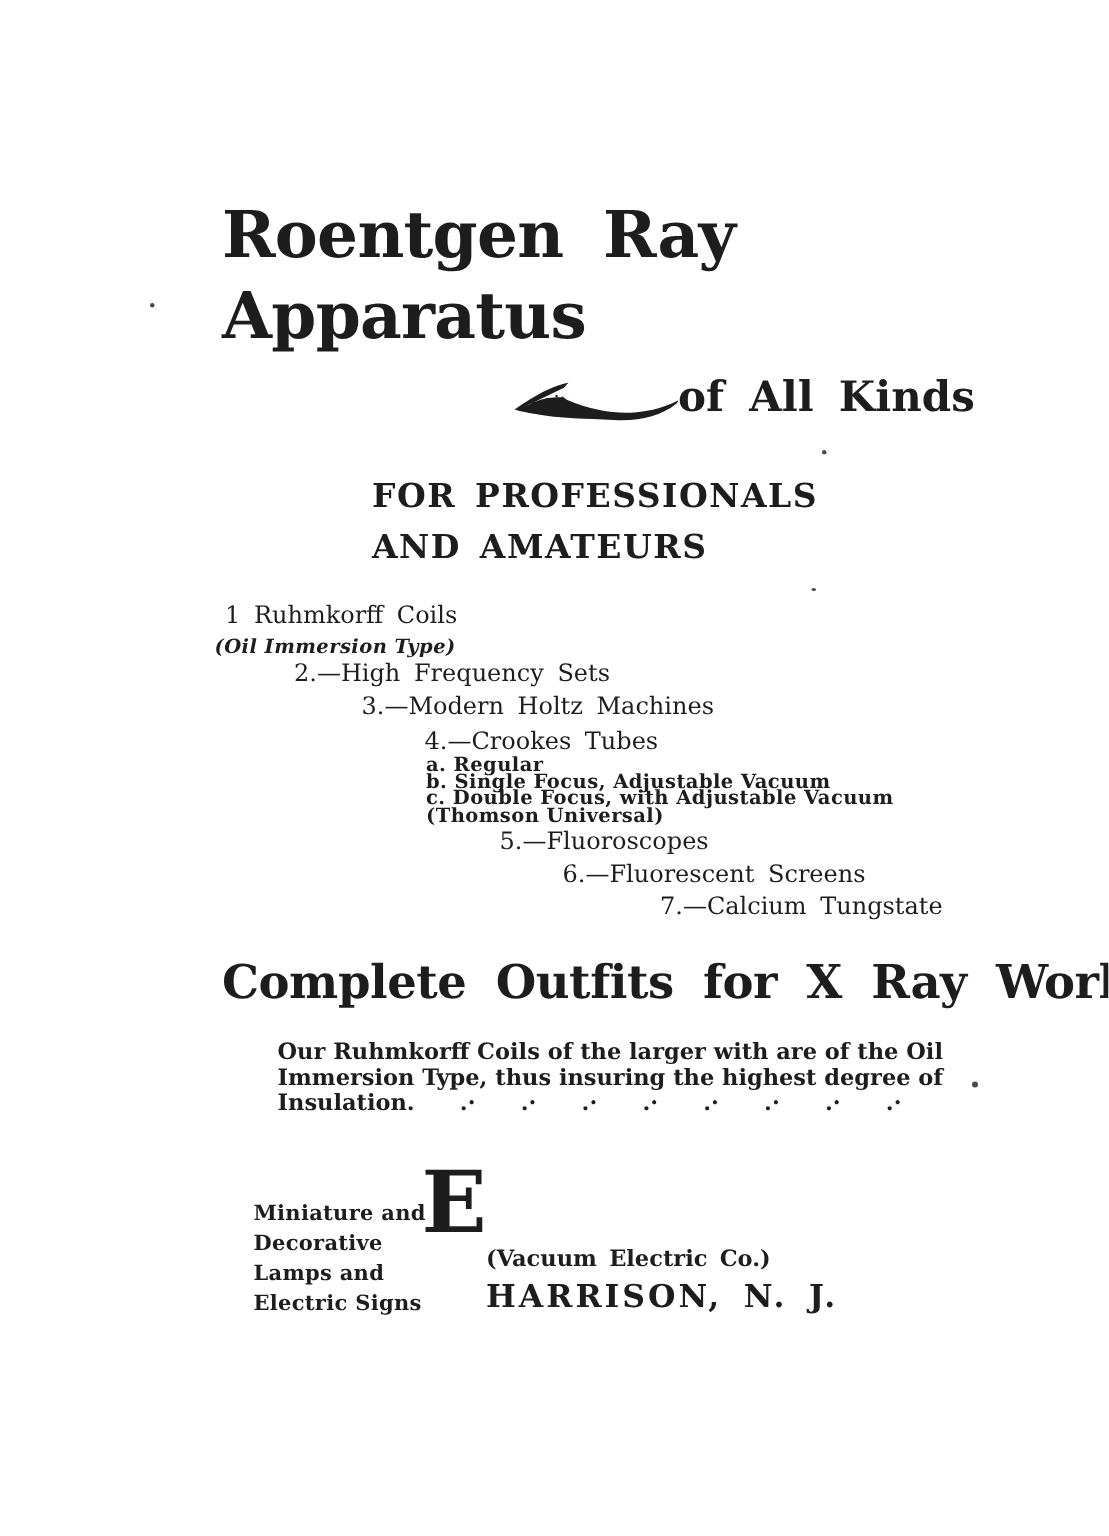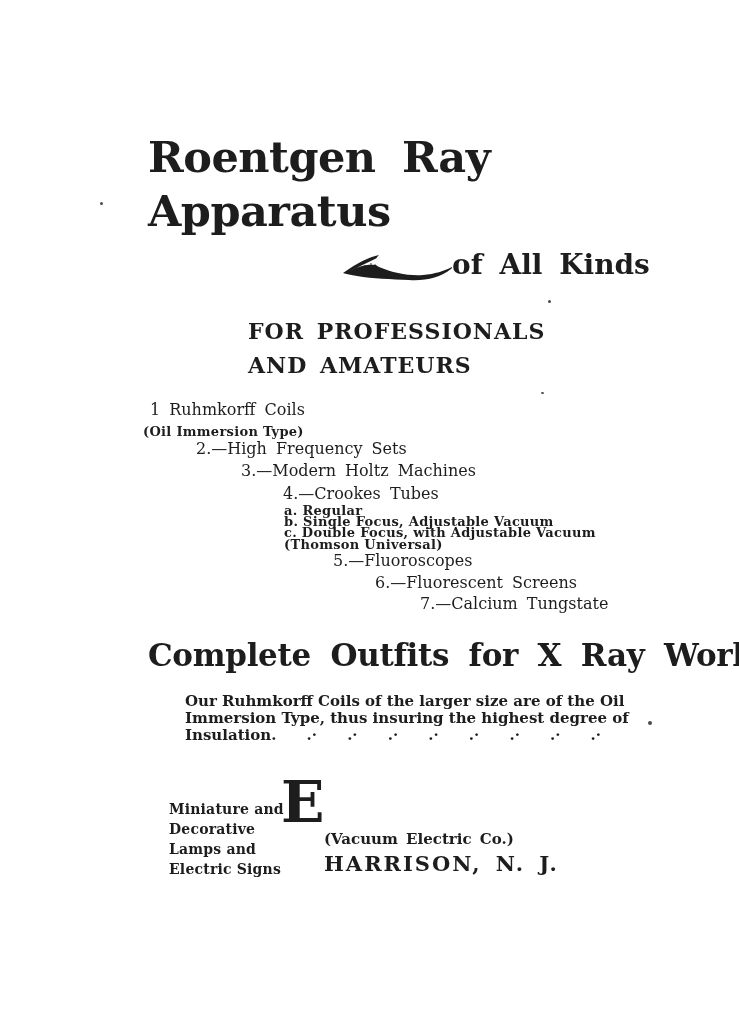--- a/index.html
+++ b/index.html
@@ -58,40 +58,40 @@
     <circle cx="34" cy="13" r="0.7" fill="#1d1d1d"></circle>
   </svg>
   <div class="abs tagline-text">of All Kinds</div>
 
   <div class="abs audience">
     <div>FOR PROFESSIONALS</div>
     <div>AND AMATEURS</div>
   </div>
 
   <div class="abs item" style="left:150px;top:400px;">1 Ruhmkorff Coils</div>
-  <div class="abs item-note" style="left:143px;top:424px;">(Oil Immersion Type)</div>
+  <div class="abs item-note" style="left:143px;top:424px;font-style:italic;">(Oil Immersion Type)</div>
   <div class="abs item" style="left:196px;top:439px;">2.—High Frequency Sets</div>
   <div class="abs item" style="left:241px;top:461px;">3.—Modern Holtz Machines</div>
   <div class="abs item" style="left:283px;top:484px;">4.—Crookes Tubes</div>
 
   <div class="abs sub-list">
     <div>a. Regular</div>
     <div>b. Single Focus, Adjustable Vacuum</div>
     <div>c. Double Focus, with Adjustable Vacuum</div>
     <div>(Thomson Universal)</div>
   </div>
 
   <div class="abs item" style="left:333px;top:551px;">5.—Fluoroscopes</div>
   <div class="abs item" style="left:375px;top:573px;">6.—Fluorescent Screens</div>
-  <div class="abs item" style="left:420px;top:594px;">7.—Calcium Tungstate</div>
+  <div class="abs item" style="left:440px;top:594px;">7.—Calcium Tungstate</div>
 
   <div class="abs heading2">Complete Outfits for X Ray Work</div>
 
   <div class="abs para" style="white-space:normal;">
-    <div class="para-line">Our Ruhmkorff Coils of the larger size are of the Oil</div>
+    <div class="para-line">Our Ruhmkorff Coils of the larger with are of the Oil</div>
     <div class="para-line">Immersion Type, thus insuring the highest degree of</div>
     <div class="para-line">Insulation. .· .· .· .· .· .· .· .·</div>
   </div>
 
   <div class="abs sidebar-note">
     <div>Miniature and</div>
     <div>Decorative</div>
     <div>Lamps and</div>
     <div>Electric Signs</div>
   </div>

